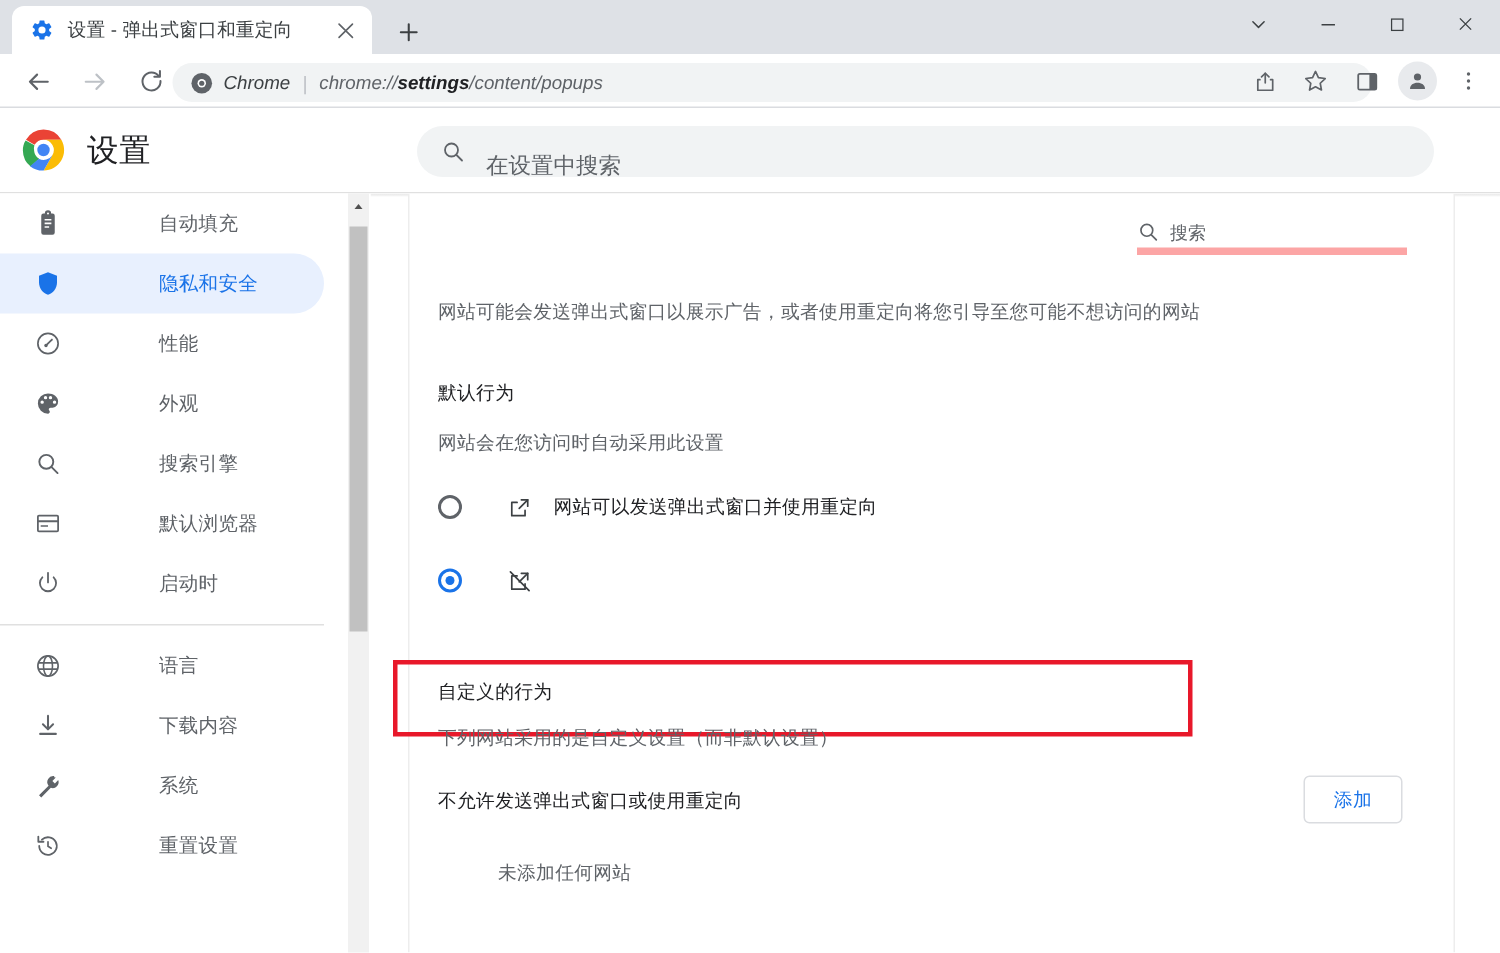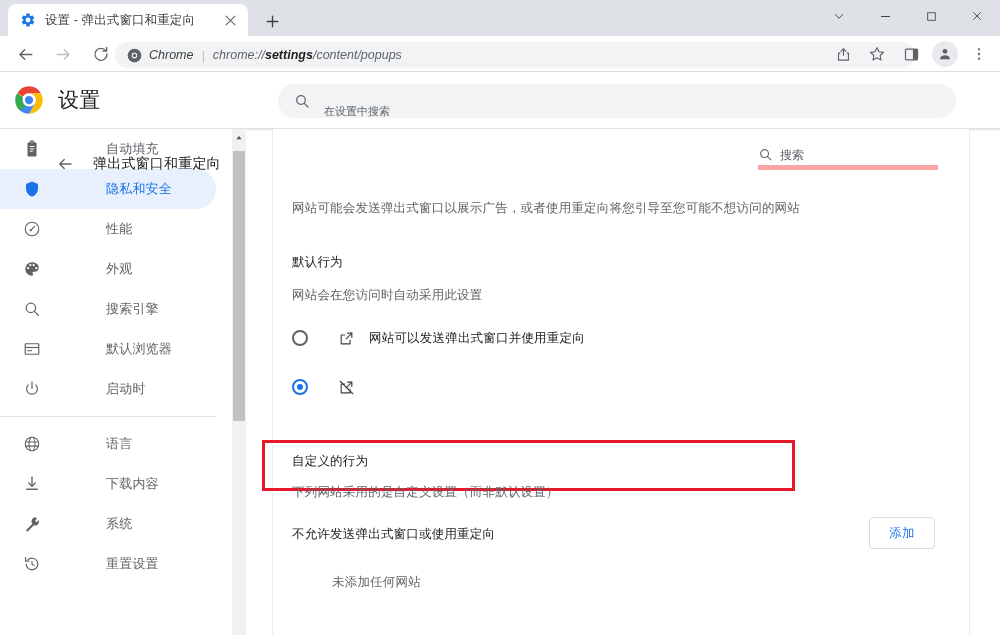--- a/index.html
+++ b/index.html
@@ -106,21 +106,21 @@
   }
   .settings-search {
     position: absolute; left: 278px; top: 12px;
     width: 678px; height: 34px;
     background: #f1f3f4; border-radius: 17px;
     display: flex; align-items: center; padding: 0 16px;
   }
   .ss-icon { width: 16px; height: 16px; flex: 0 0 16px; color: #5f6368; margin-right: 14px; }
   .ss-input {
     flex: 1 1 auto; border: none; outline: none; background: transparent;
-    font-family: Liberation Sans, sans-serif; font-size: 11px; color: #202124; margin-top: 20px;
+    font-family: Liberation Mono, monospace; font-size: 15px; color: #202124; margin-top: 20px;
   }
   .ss-input::placeholder { color: #5f6368; }
   .header-sep {
     position: absolute; left: 0; top: 128px; width: 1000px; height: 1px;
     background: #e0e0e0;
   }
 
   
   .body-area {
     position: absolute; left: 0; top: 129px; width: 1000px; height: 506px;
@@ -534,28 +534,20 @@
       </svg>
     </div>
     <div class="sb-thumb"></div>
   </div>
 
   <div class="main">
     <div class="main-topline"></div>
     <div class="main-card"></div>
   </div>
 
-  <div class="subpage-head">
-    <span class="back-arrow">
-      <svg viewBox="0 0 24 24" width="18" height="18">
-        <path d="M20 12H5M11 6L5 12L11 18" stroke="currentColor" stroke-width="1.7" fill="none" stroke-linecap="round" stroke-linejoin="round"></path>
-      </svg>
-    </span>
-    <span class="subpage-title">弹出式窗口和重定向</span>
-  </div>
 
   <div class="inline-search">
     <span class="is-icon">
       <svg viewBox="0 0 24 24" width="15" height="15">
         <circle cx="10.5" cy="10.5" r="6.3" stroke="currentColor" stroke-width="1.8" fill="none"></circle>
         <path d="M15.3 15.3L20.6 20.6" stroke="currentColor" stroke-width="1.8" fill="none" stroke-linecap="round"></path>
       </svg>
     </span>
     <input class="is-input" placeholder="搜索" style="">
   </div>

